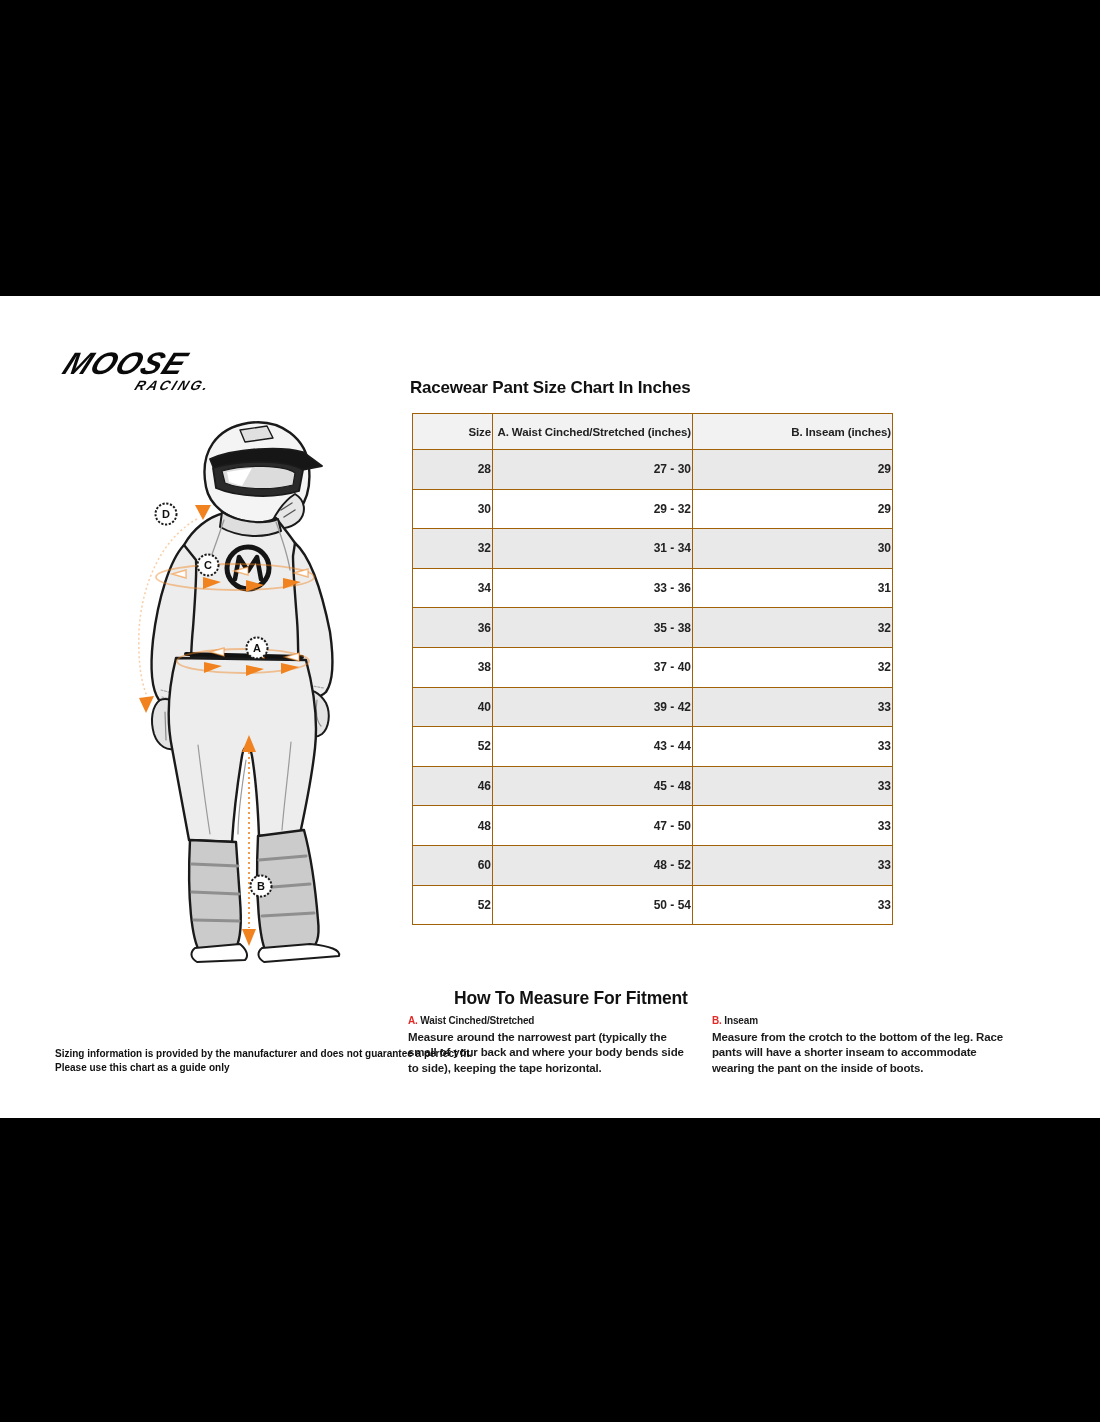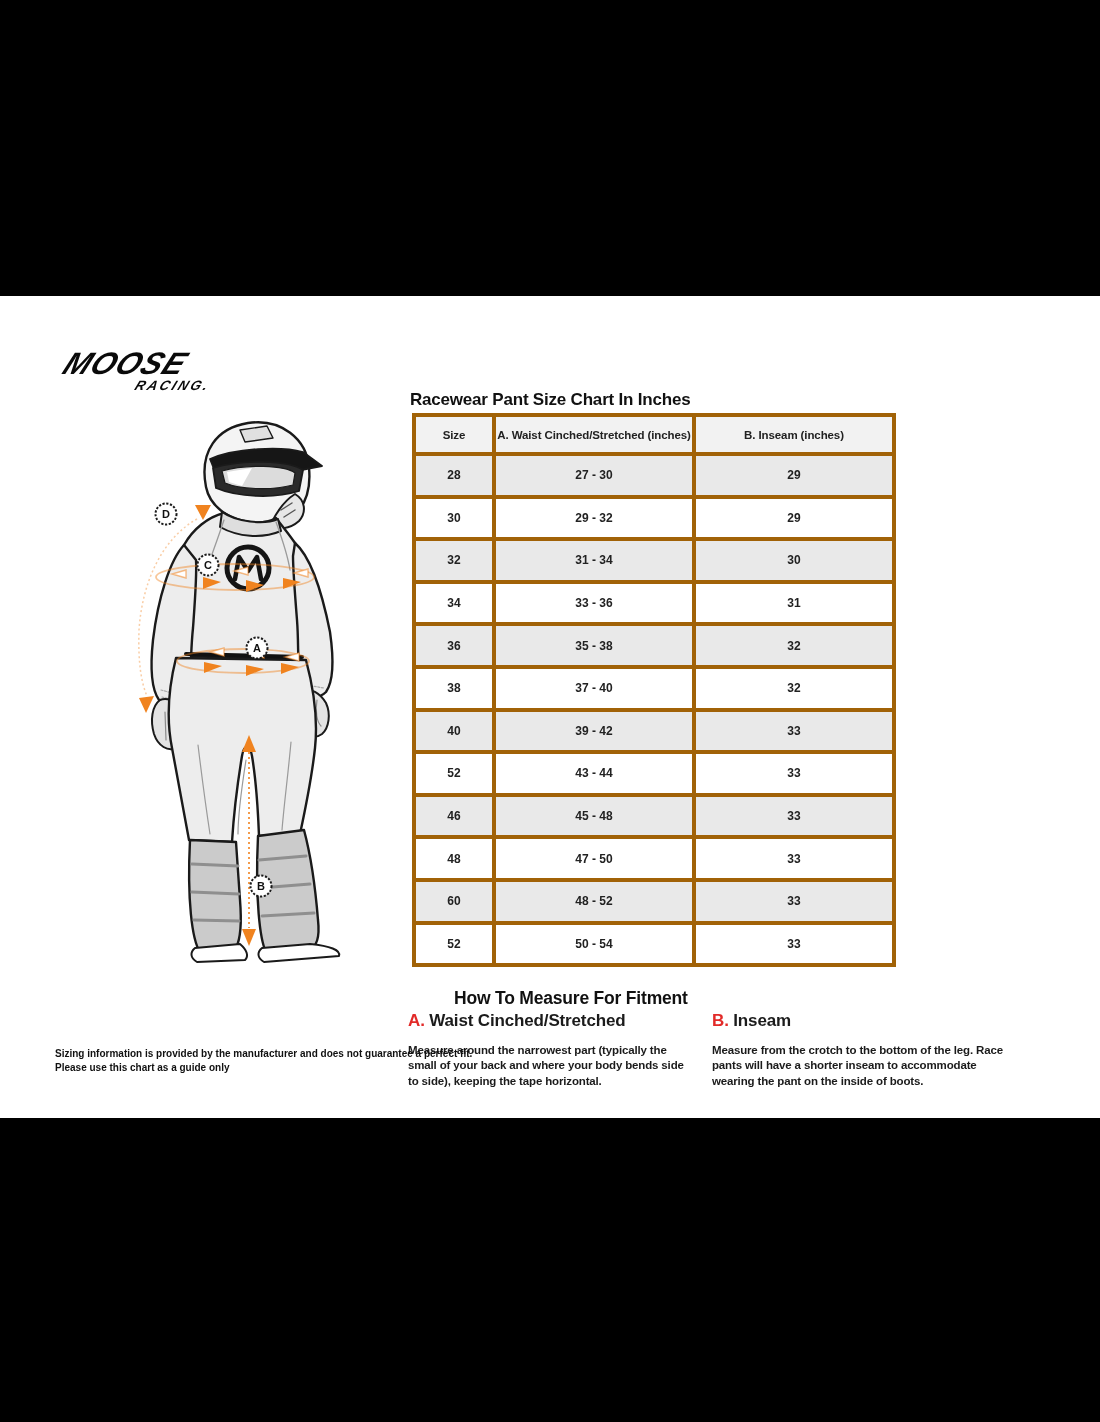--- a/index.html
+++ b/index.html
@@ -10,39 +10,39 @@
   #bar-bottom{top:1118px;height:304px;}
 
   
   #logo{position:absolute;left:52px;top:340px;width:185px;height:60px;}
 
   
   #rider{position:absolute;left:125px;top:415px;width:245px;height:550px;}
 
   
   #chart-title{position:absolute;left:410px;top:378px;font-size:17px;font-weight:700;
-               letter-spacing:-.2px;color:#111;margin-top:12px;}
+               letter-spacing:-.2px;color:#111;}
   #size-table{position:absolute;left:412px;top:413px;width:480px;border-collapse:collapse;
               table-layout:fixed;}
-  #size-table th,#size-table td{border:4px solid #a16207;text-align:center;vertical-align:middle;
+  #size-table th,#size-table td{border:1px solid #a16207;text-align:right;vertical-align:middle;
               font-weight:700;color:#222;}
   #size-table th{height:33px;font-size:11.5px;background:#f2f2f2;letter-spacing:-.1px;}
   #size-table td{height:36.6px;font-size:12px;}
   #size-table col.c0{width:80px;} #size-table col.c1{width:200px;} #size-table col.c2{width:200px;}
   #size-table tbody tr:nth-child(odd) td{background:#e9e9e9;}
   #size-table tbody tr:nth-child(even) td{background:#ffffff;}
 
   
   #howto-title{position:absolute;left:408px;top:988px;font-size:17.5px;font-weight:700;
                letter-spacing:-.2px;color:#111;margin-left:46px;}
   .measure-col{position:absolute;top:1013px;width:288px;font-size:11.5px;line-height:15.5px;
                font-weight:700;letter-spacing:-.15px;color:#1b1b1b;}
   #measure-a{left:408px;}
   #measure-b{left:712px;width:292px;}
-  .measure-label{font-size:17px;margin-bottom:14px;}
+  .measure-label{font-size:10px;margin-bottom:1px;}
   .red-letter{color:#e22a28;}
 
   
   #disclaimer{position:absolute;left:55px;top:1047px;width:540px;font-size:10px;
               line-height:13.5px;font-weight:700;color:#111;}
 </style>
 </head>
 <body>
 
 <div id="stage">

